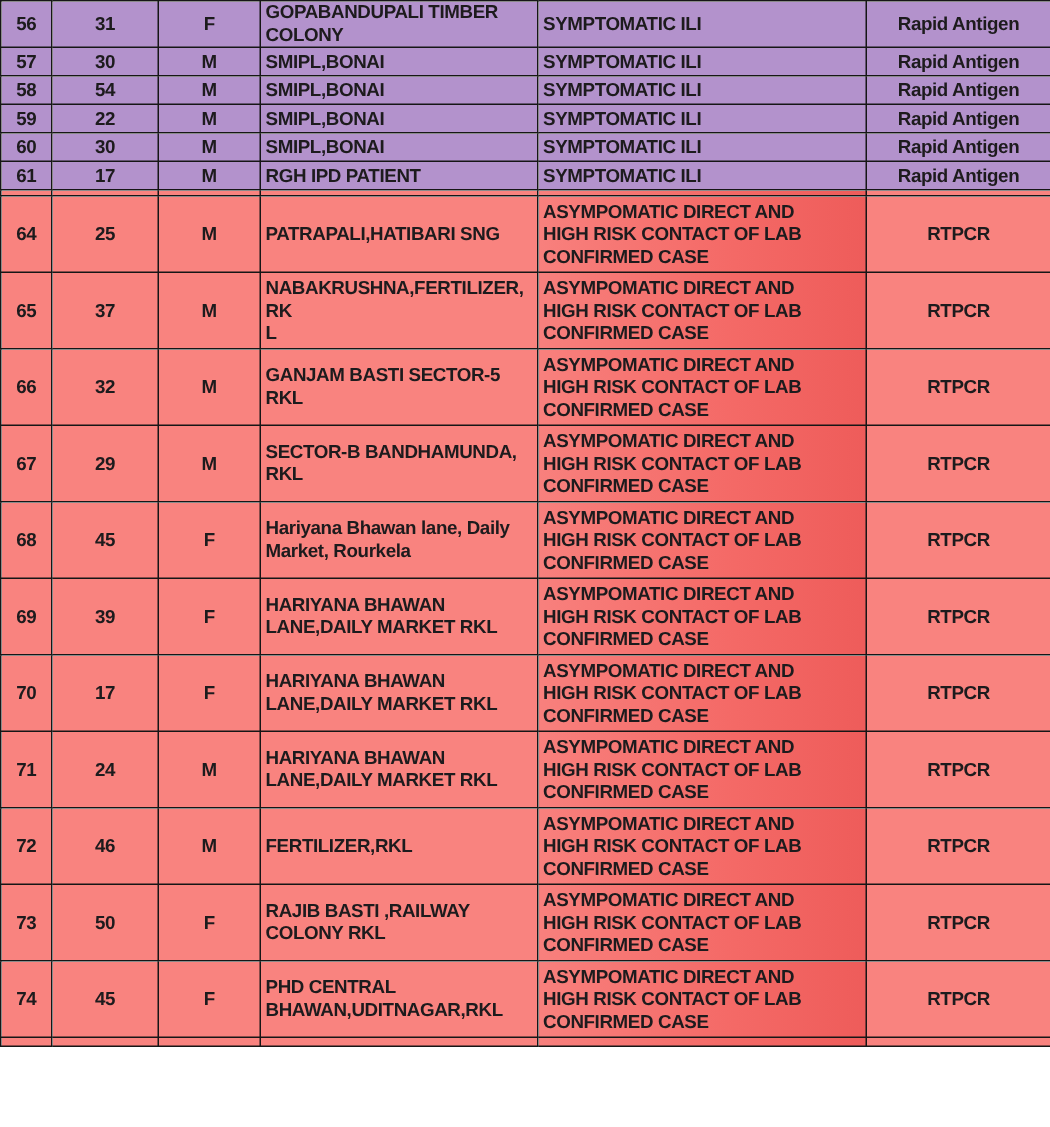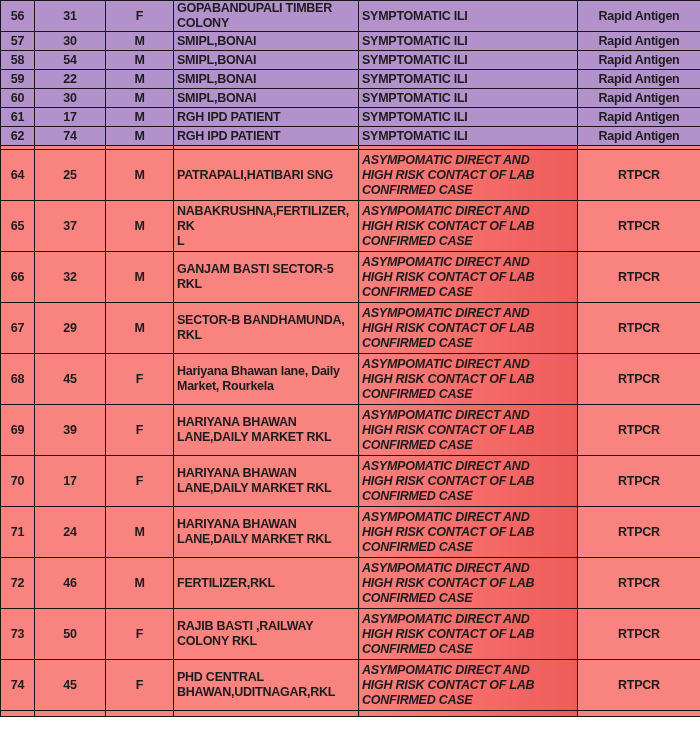--- a/index.html
+++ b/index.html
@@ -29,21 +29,20 @@
     overflow: hidden;
     vertical-align: middle;
     letter-spacing: -0.25px;
     white-space: pre-line;
     word-wrap: break-word;
   }
   tr.purple td { background: #b392cc; }
   tr.red td    { background: #f9837f; }
   tr.red td.cell-status {
     background: linear-gradient(90deg, #f8807d 0%, #f46966 60%, #ee5c5a 100%);
-    font-style: italic;
   }
   td.cell-serial, td.cell-age, td.cell-gender, td.cell-test {
     text-align: center;
   }
   td.cell-address, td.cell-status {
     text-align: left;
   }
   td.cell-status { font-size: 12.8px; }
   tr.spacer td { padding: 0; line-height: 0; font-size: 0; }
 </style>
@@ -103,28 +102,20 @@
           <td class="cell-test">Rapid Antigen</td>
         </tr>
         <tr class="purple" style="height: 19px; margin-top: 28px;">
           <td class="cell-serial">61</td>
           <td class="cell-age">17</td>
           <td class="cell-gender">M</td>
           <td class="cell-address">RGH IPD PATIENT</td>
           <td class="cell-status">SYMPTOMATIC ILI</td>
           <td class="cell-test">Rapid Antigen</td>
         </tr>
-        <tr class="purple" style="height: 19px;">
-          <td class="cell-serial">62</td>
-          <td class="cell-age">74</td>
-          <td class="cell-gender">M</td>
-          <td class="cell-address">RGH IPD PATIENT</td>
-          <td class="cell-status">SYMPTOMATIC ILI</td>
-          <td class="cell-test">Rapid Antigen</td>
-        </tr>
         <tr class="red spacer" style="height: 4px;">
           <td class="cell-serial"></td>
           <td class="cell-age"></td>
           <td class="cell-gender"></td>
           <td class="cell-address"></td>
           <td class="cell-status"></td>
           <td class="cell-test"></td>
         </tr>
         <tr class="red" style="height: 51px;">
           <td class="cell-serial">64</td>

